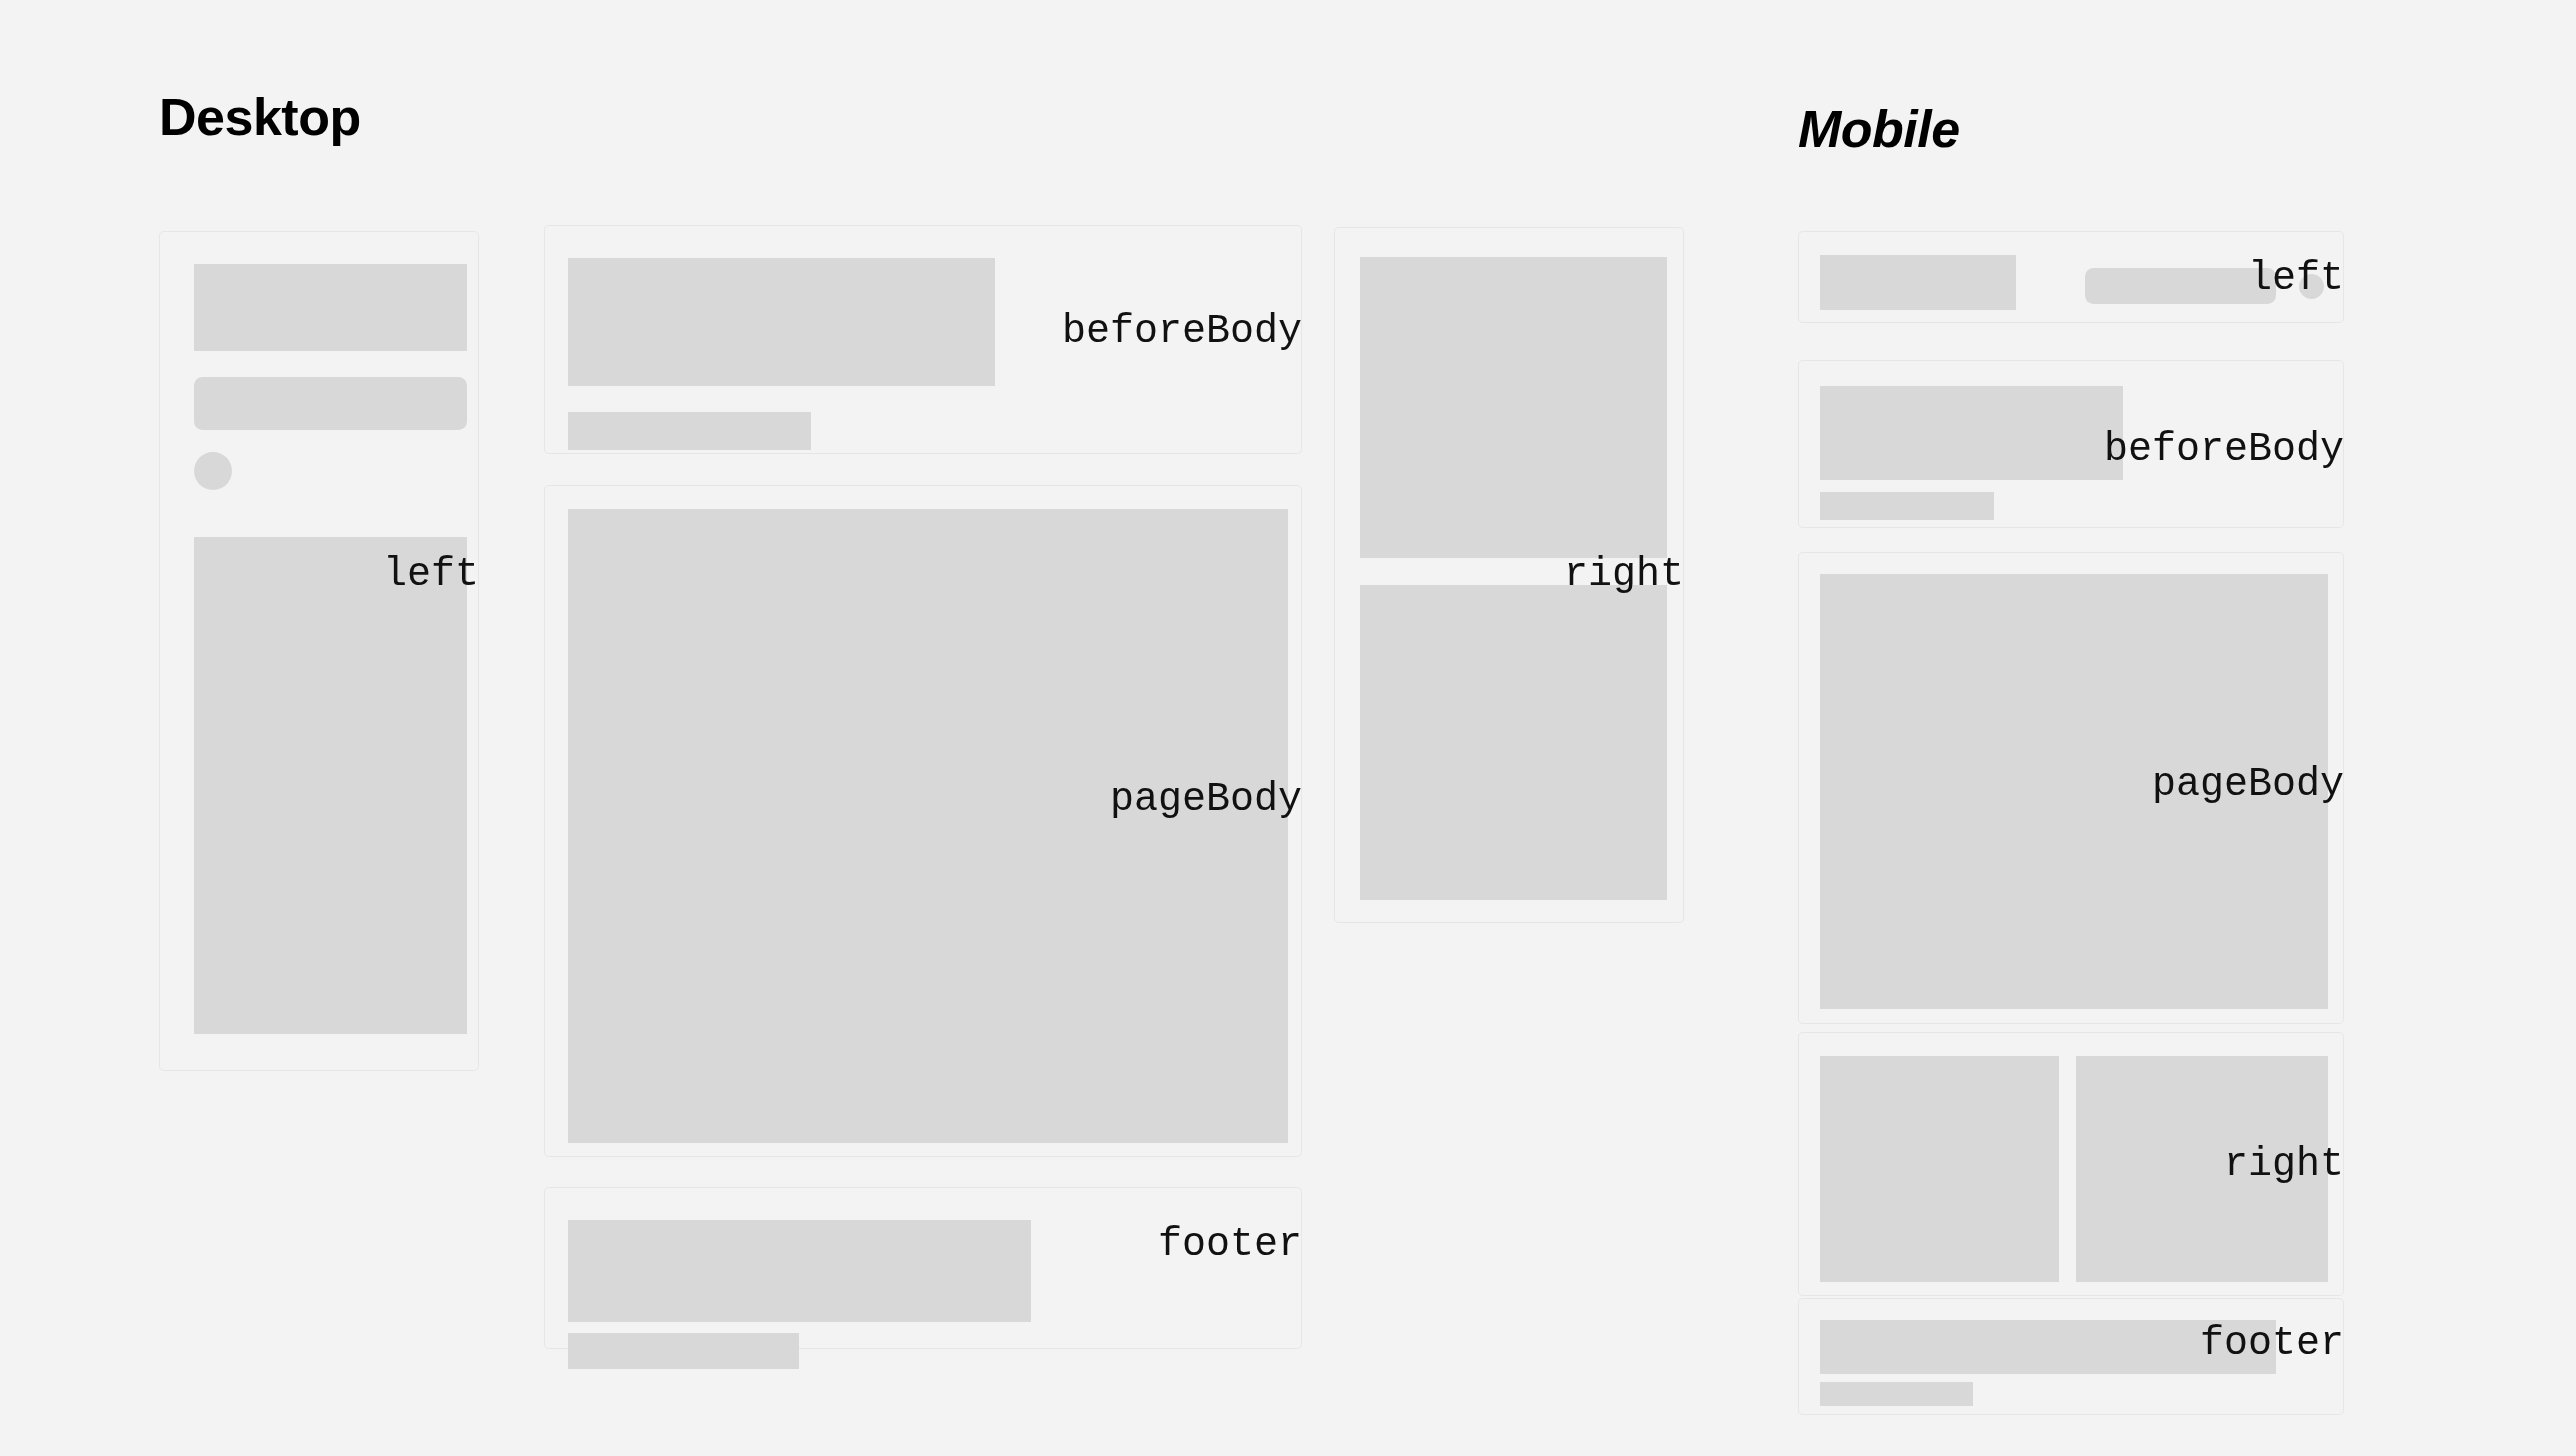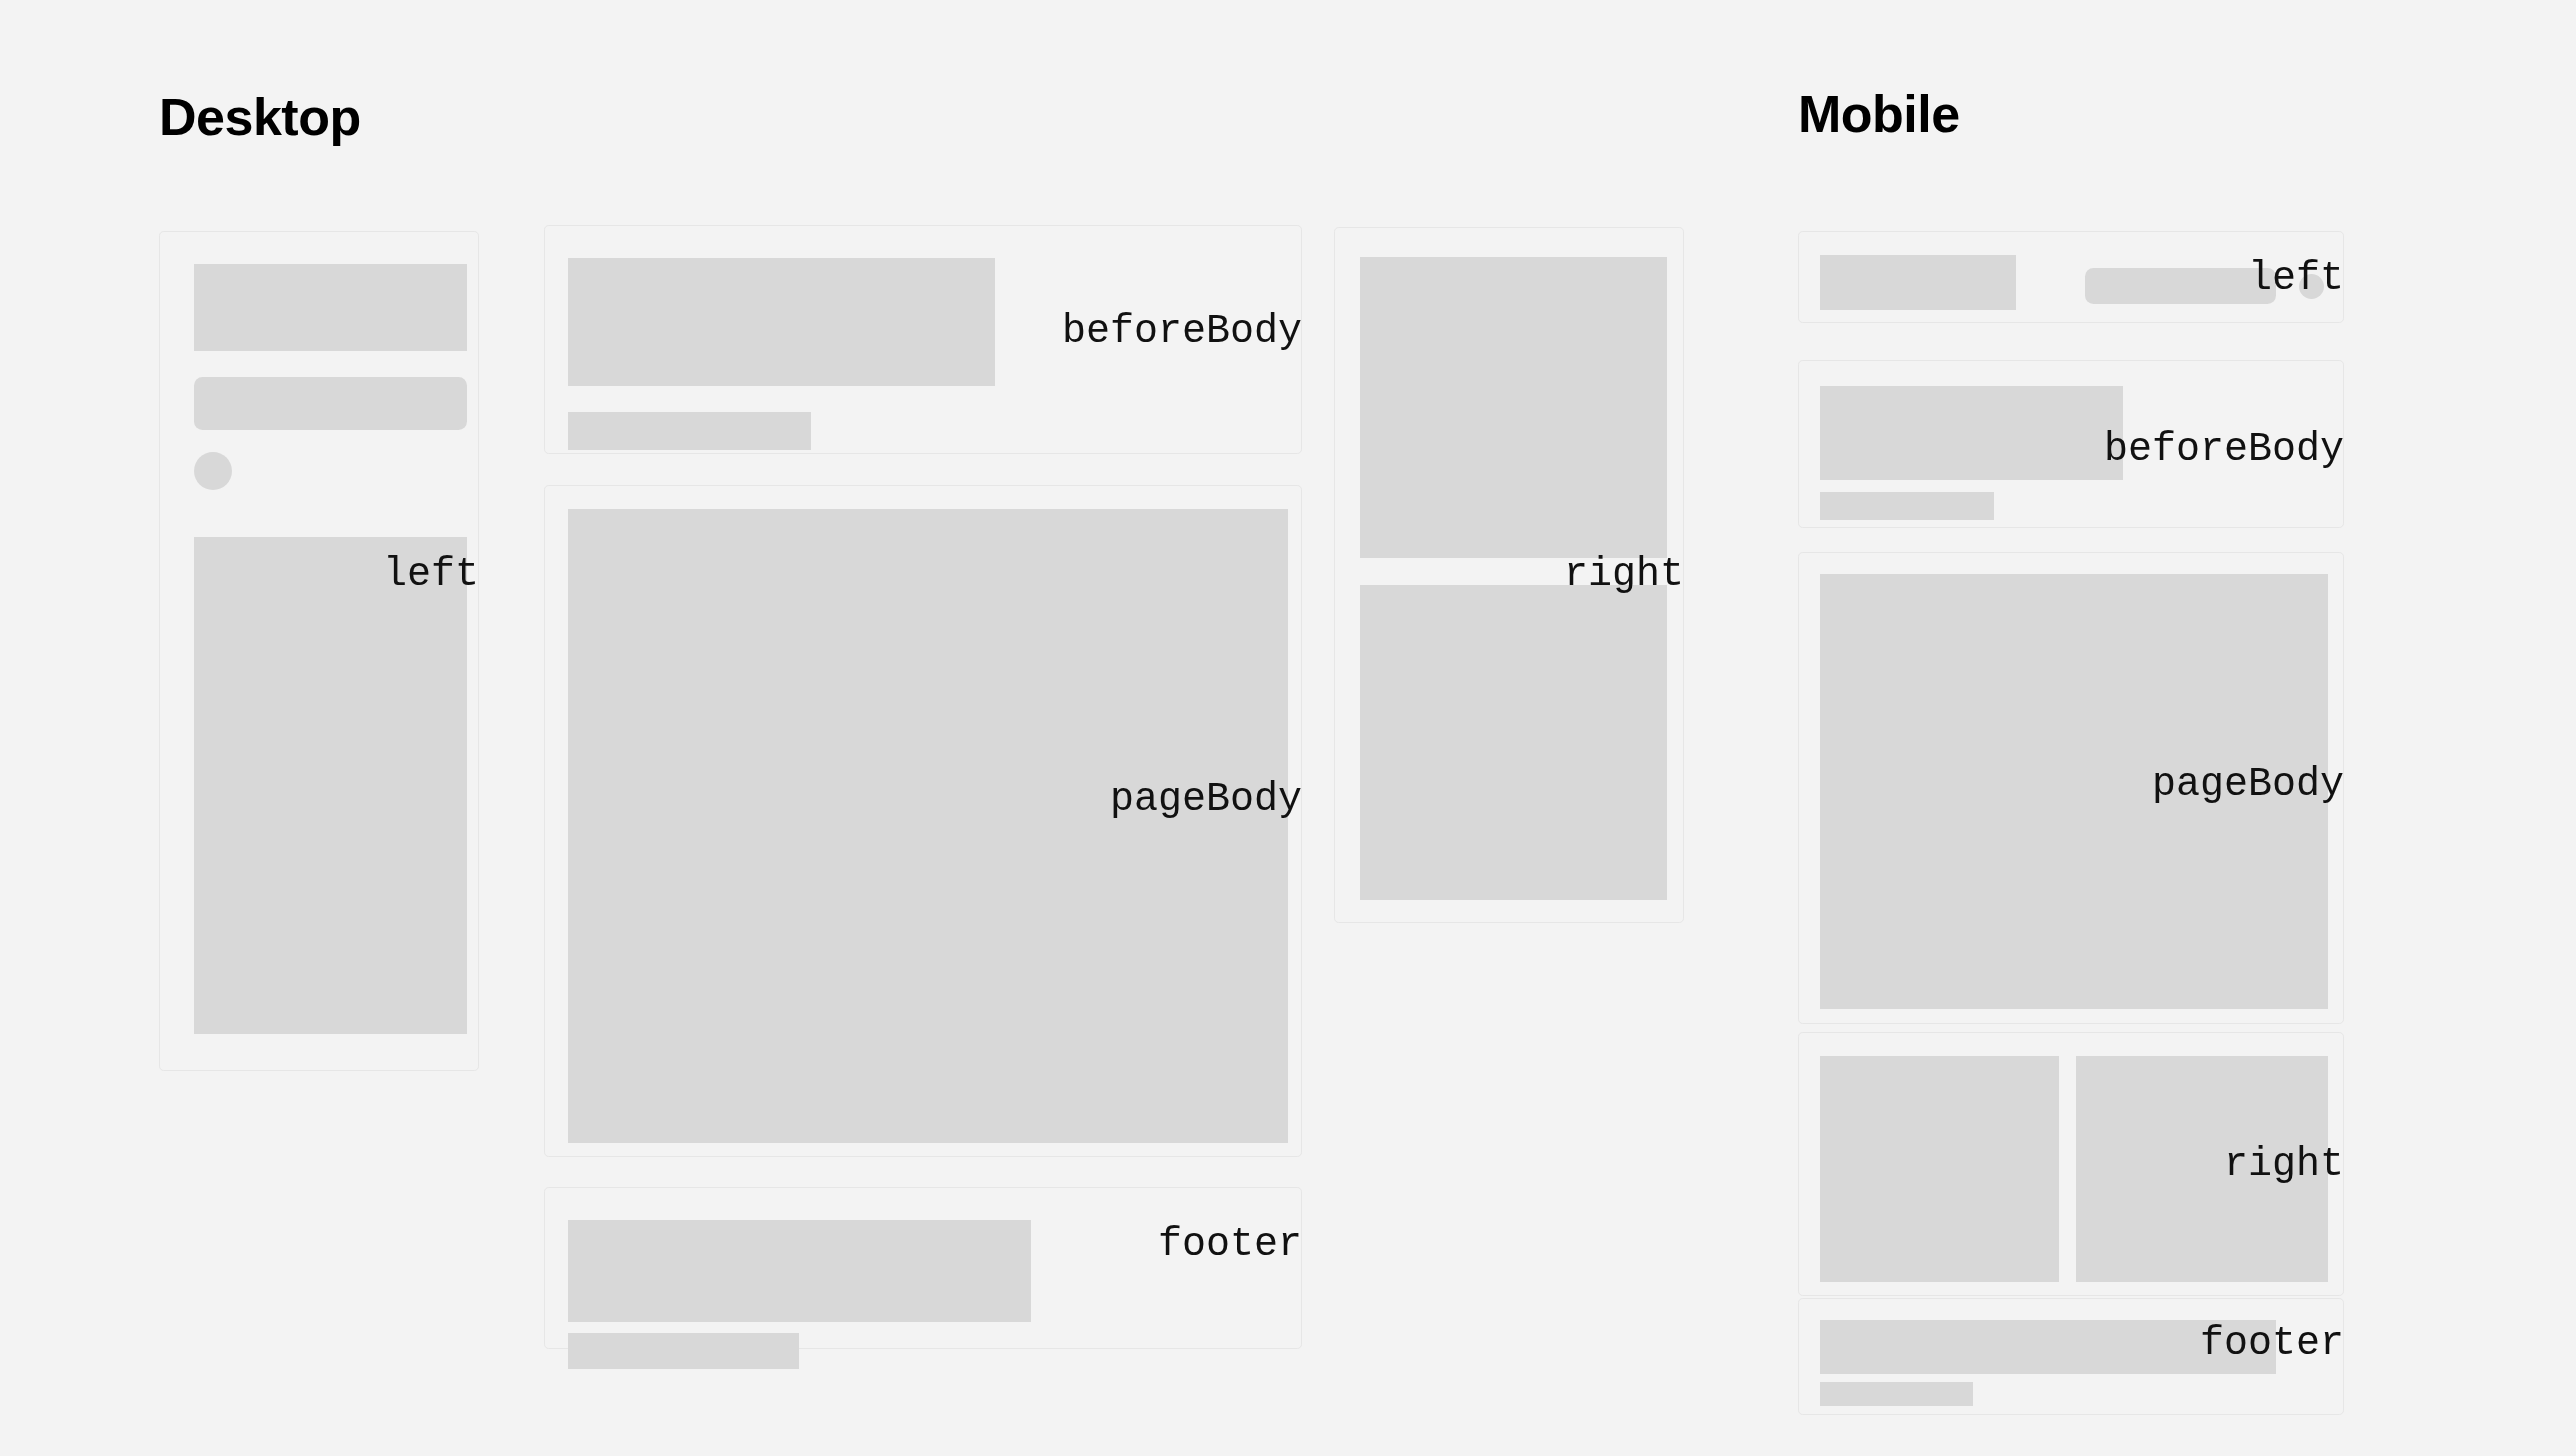--- a/index.html
+++ b/index.html
@@ -90,21 +90,21 @@
     <div class="blk" style="left:21px; top:353px; width:307px; height:315px;"></div>
   </div>
   <div class="slot-label" style="left:1318px; top:539px; width:350px;">right</div>
 
   <div class="panel" style="left:528px; top:1171px; width:758px; height:162px;">
     <div class="blk" style="left:19px; top:28px; width:463px; height:102px;"></div>
     <div class="blk" style="left:19px; top:141px; width:231px; height:36px;"></div>
   </div>
   <div class="slot-label" style="left:528px; top:1209px; width:758px;">footer</div>
 
-  <div class="section-title" style="left:1782px; top:72px;">Mobile</div>
+  <div class="section-title" style="left:1782px; top:87px;font-style:italic;">Mobile</div>
 
   <div class="panel" style="left:1782px; top:215px; width:546px; height:92px;">
     <div class="blk" style="left:17px; top:19px; width:196px; height:55px;"></div>
     <div class="blk rounded" style="left:282px; top:32px; width:191px; height:36px;"></div>
     <div class="blk circle" style="left:496px; top:38px; width:25.4px; height:25.4px;"></div>
   </div>
   <div class="slot-label" style="left:1782px; top:243px; width:546px;">left</div>
 
   <div class="panel" style="left:1782px; top:344px; width:546px; height:168px;">
     <div class="blk" style="left:17px; top:21px; width:303px; height:94px;"></div>

